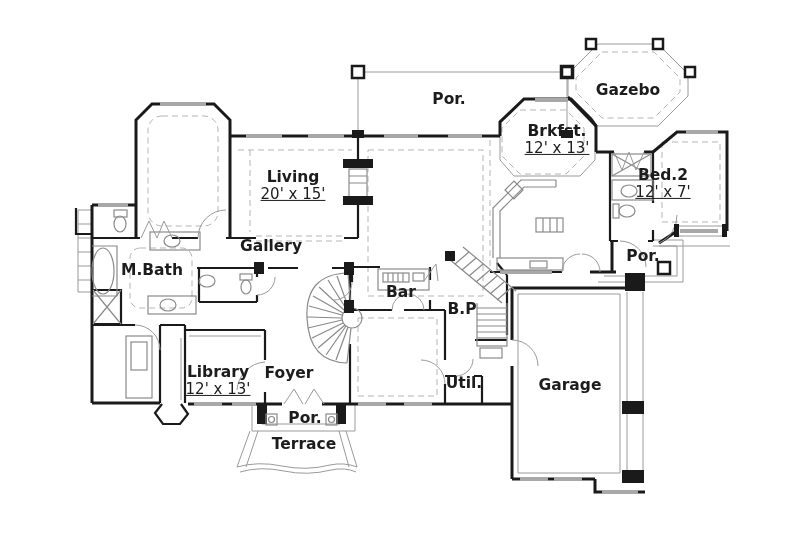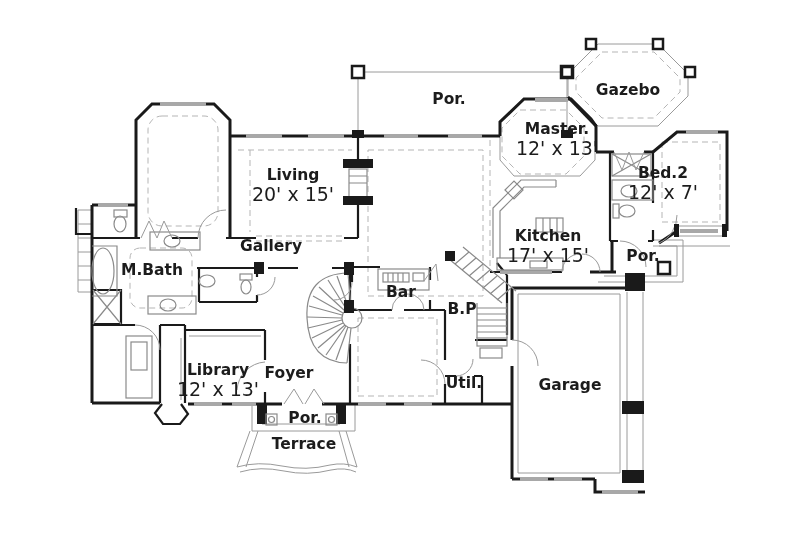--- a/index.html
+++ b/index.html
@@ -6,21 +6,21 @@
   .stage{
     position:relative;width:800px;height:535px;background:#ffffff;
     font-family:"DejaVu Sans", sans-serif;overflow:hidden;
   }
   .stage svg{position:absolute;left:0;top:0;}
   .room-label{
     position:absolute;transform:translate(-50%,-50%);
     text-align:center;color:#1c1c1c;white-space:nowrap;line-height:1.12;
   }
   .rname{font-size:15.5px;font-weight:bold;}
-  .rdims{font-size:19px;}
+  .rdims{font-size:15px;text-decoration:underline;}
   .rdims:empty{display:none;}
 </style>
 </head>
 <body>
 
 <div class="stage">
 
 <svg width="800" height="535" viewBox="0 0 800 535">
 
   <g stroke="#9a9a9a" stroke-width="1" fill="none">
@@ -200,34 +200,30 @@
 </svg>
 
 <div class="room-label" style="left:293px;top:186px">
   <div class="rname">Living</div>
       <div class="rdims">20' x 15'</div>
 </div>
 <div class="room-label" style="left:449px;top:100px">
   <div class="rname">Por.</div>
 </div>
 <div class="room-label" style="left:557px;top:140px">
-  <div class="rname">Master.</div>
+  <div class="rname">Brkfst.</div>
       <div class="rdims">12' x 13'</div>
 </div>
 <div class="room-label" style="left:628px;top:91px">
   <div class="rname">Gazebo</div>
 </div>
 <div class="room-label" style="left:663px;top:184px">
   <div class="rname">Bed.2</div>
       <div class="rdims">12' x 7'</div>
 </div>
-<div class="room-label" style="left:548px;top:247px">
-  <div class="rname">Kitchen</div>
-      <div class="rdims">17' x 15'</div>
-</div>
 <div class="room-label" style="left:643px;top:257px">
   <div class="rname">Por.</div>
 </div>
 <div class="room-label" style="left:271px;top:247px">
   <div class="rname">Gallery</div>
 </div>
 <div class="room-label" style="left:152px;top:271px">
   <div class="rname">M.Bath</div>
 </div>
 <div class="room-label" style="left:401px;top:293px">

